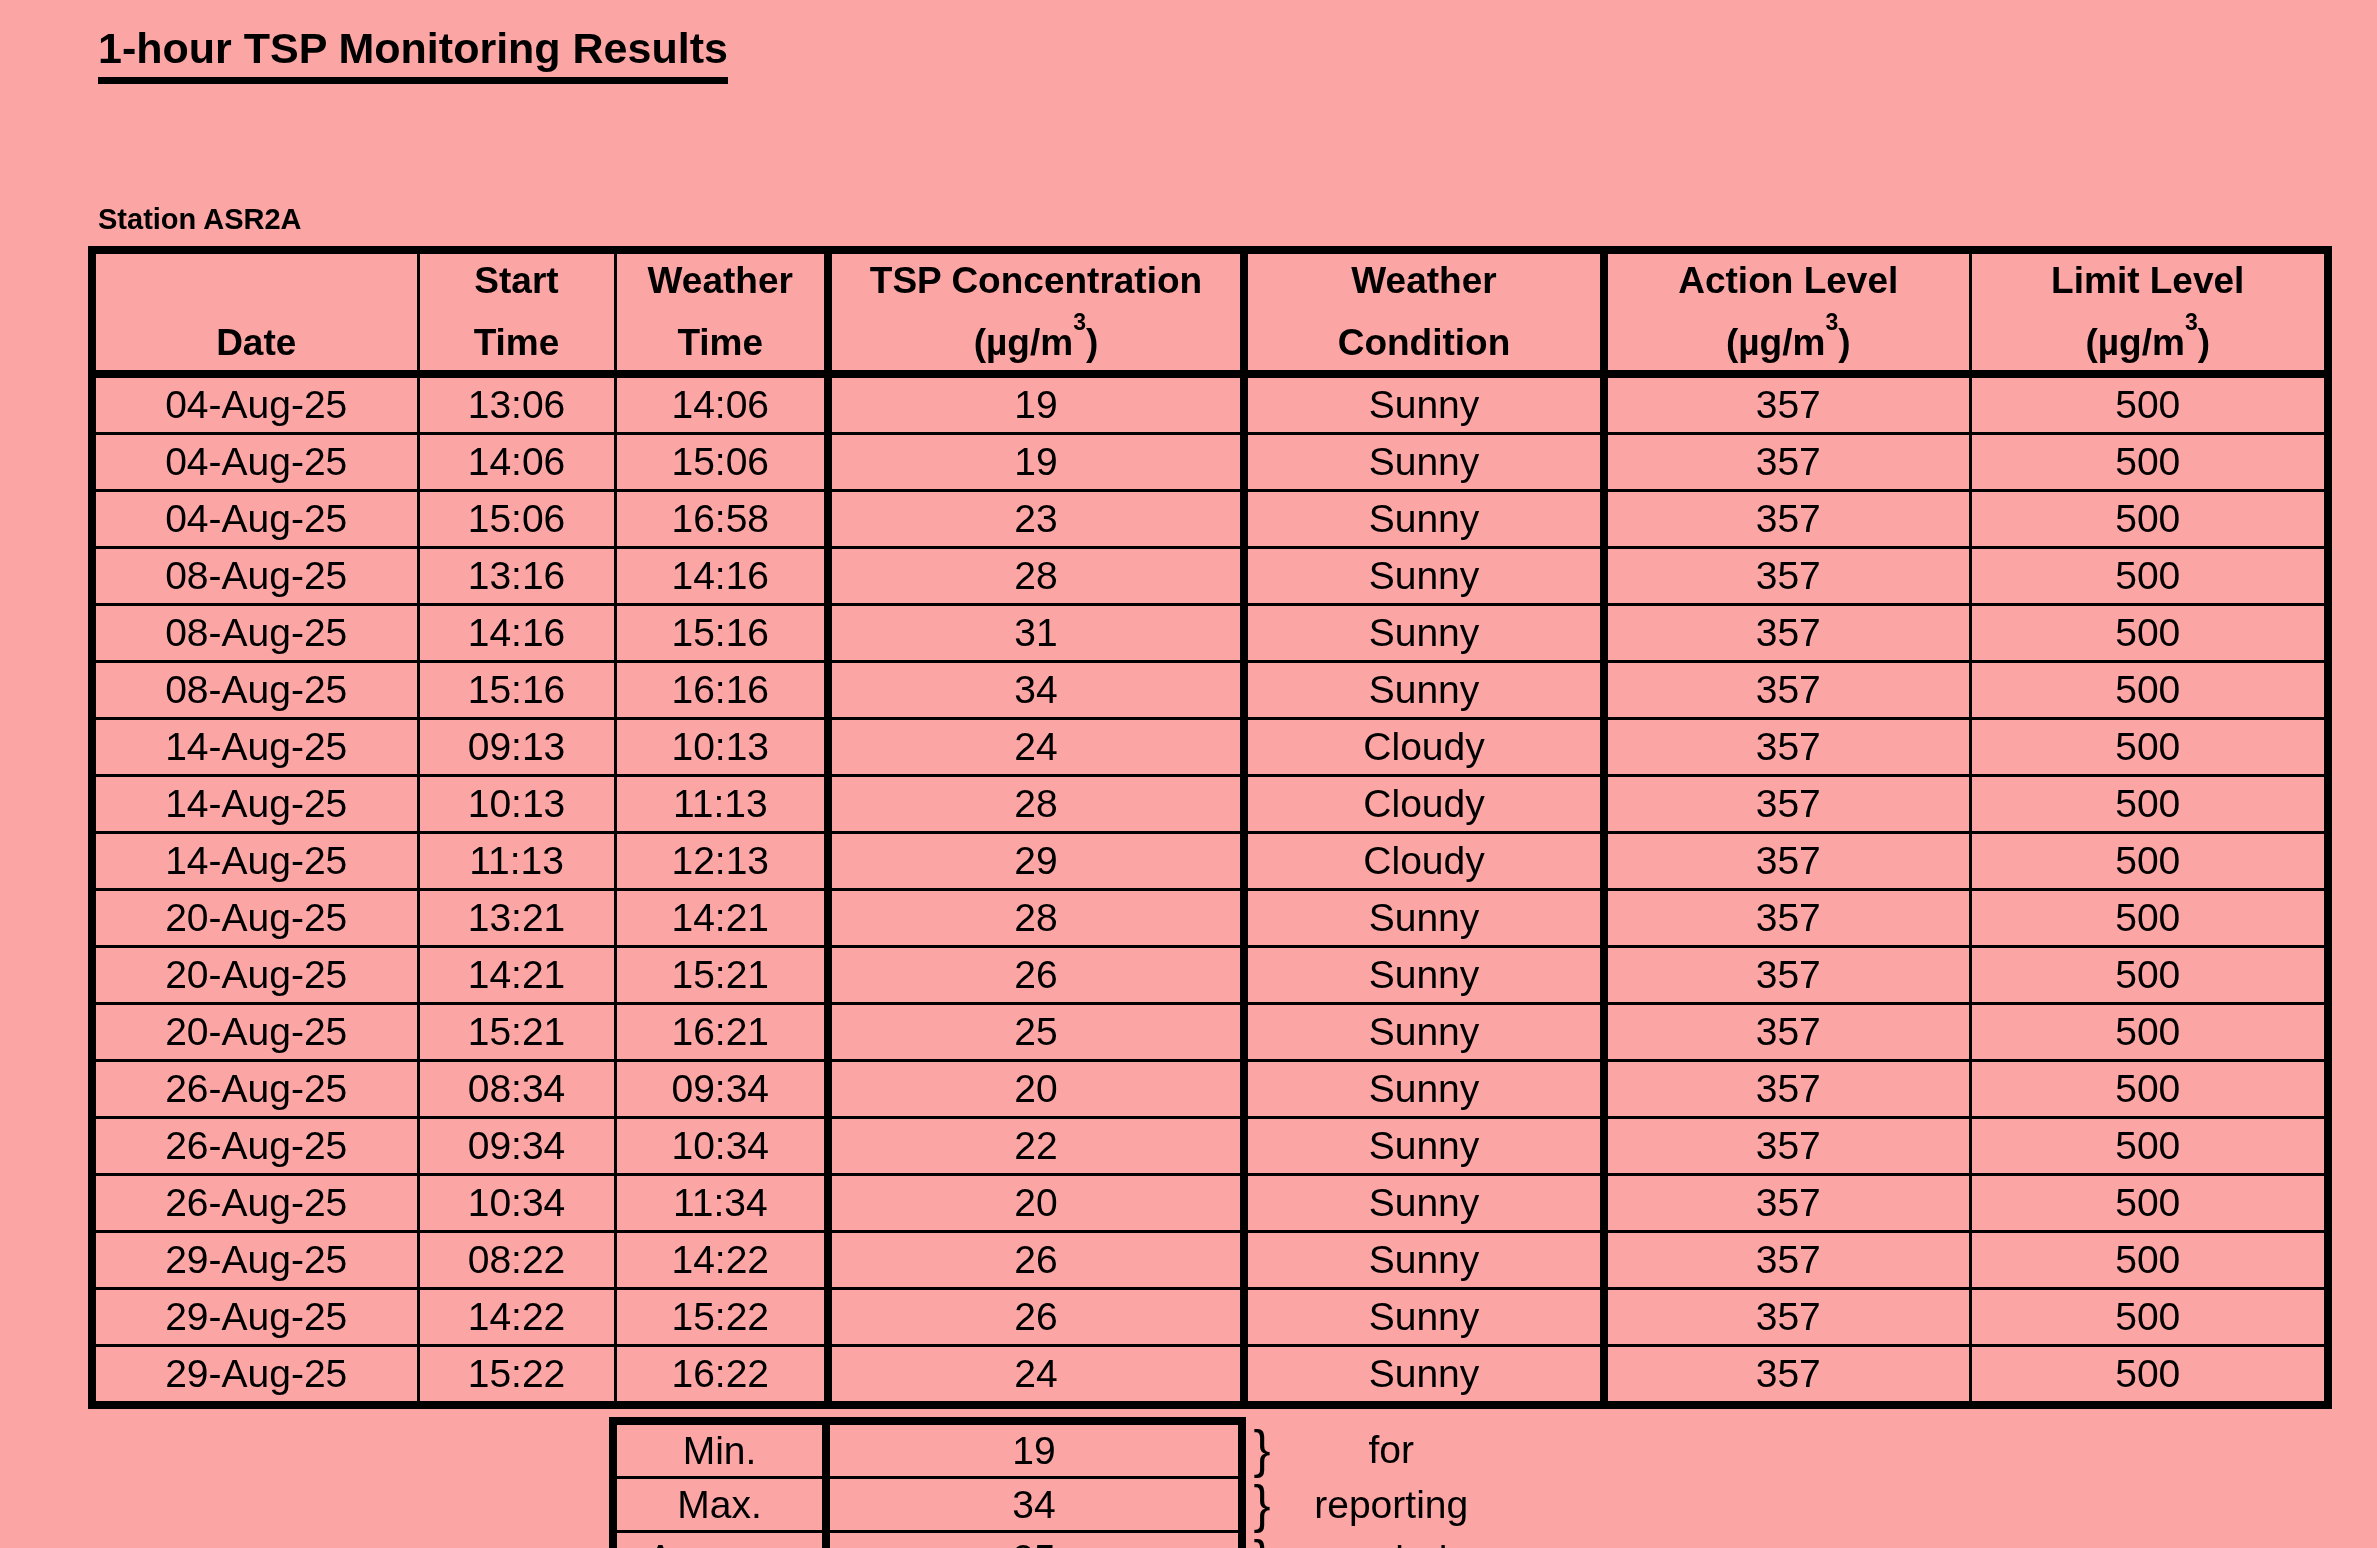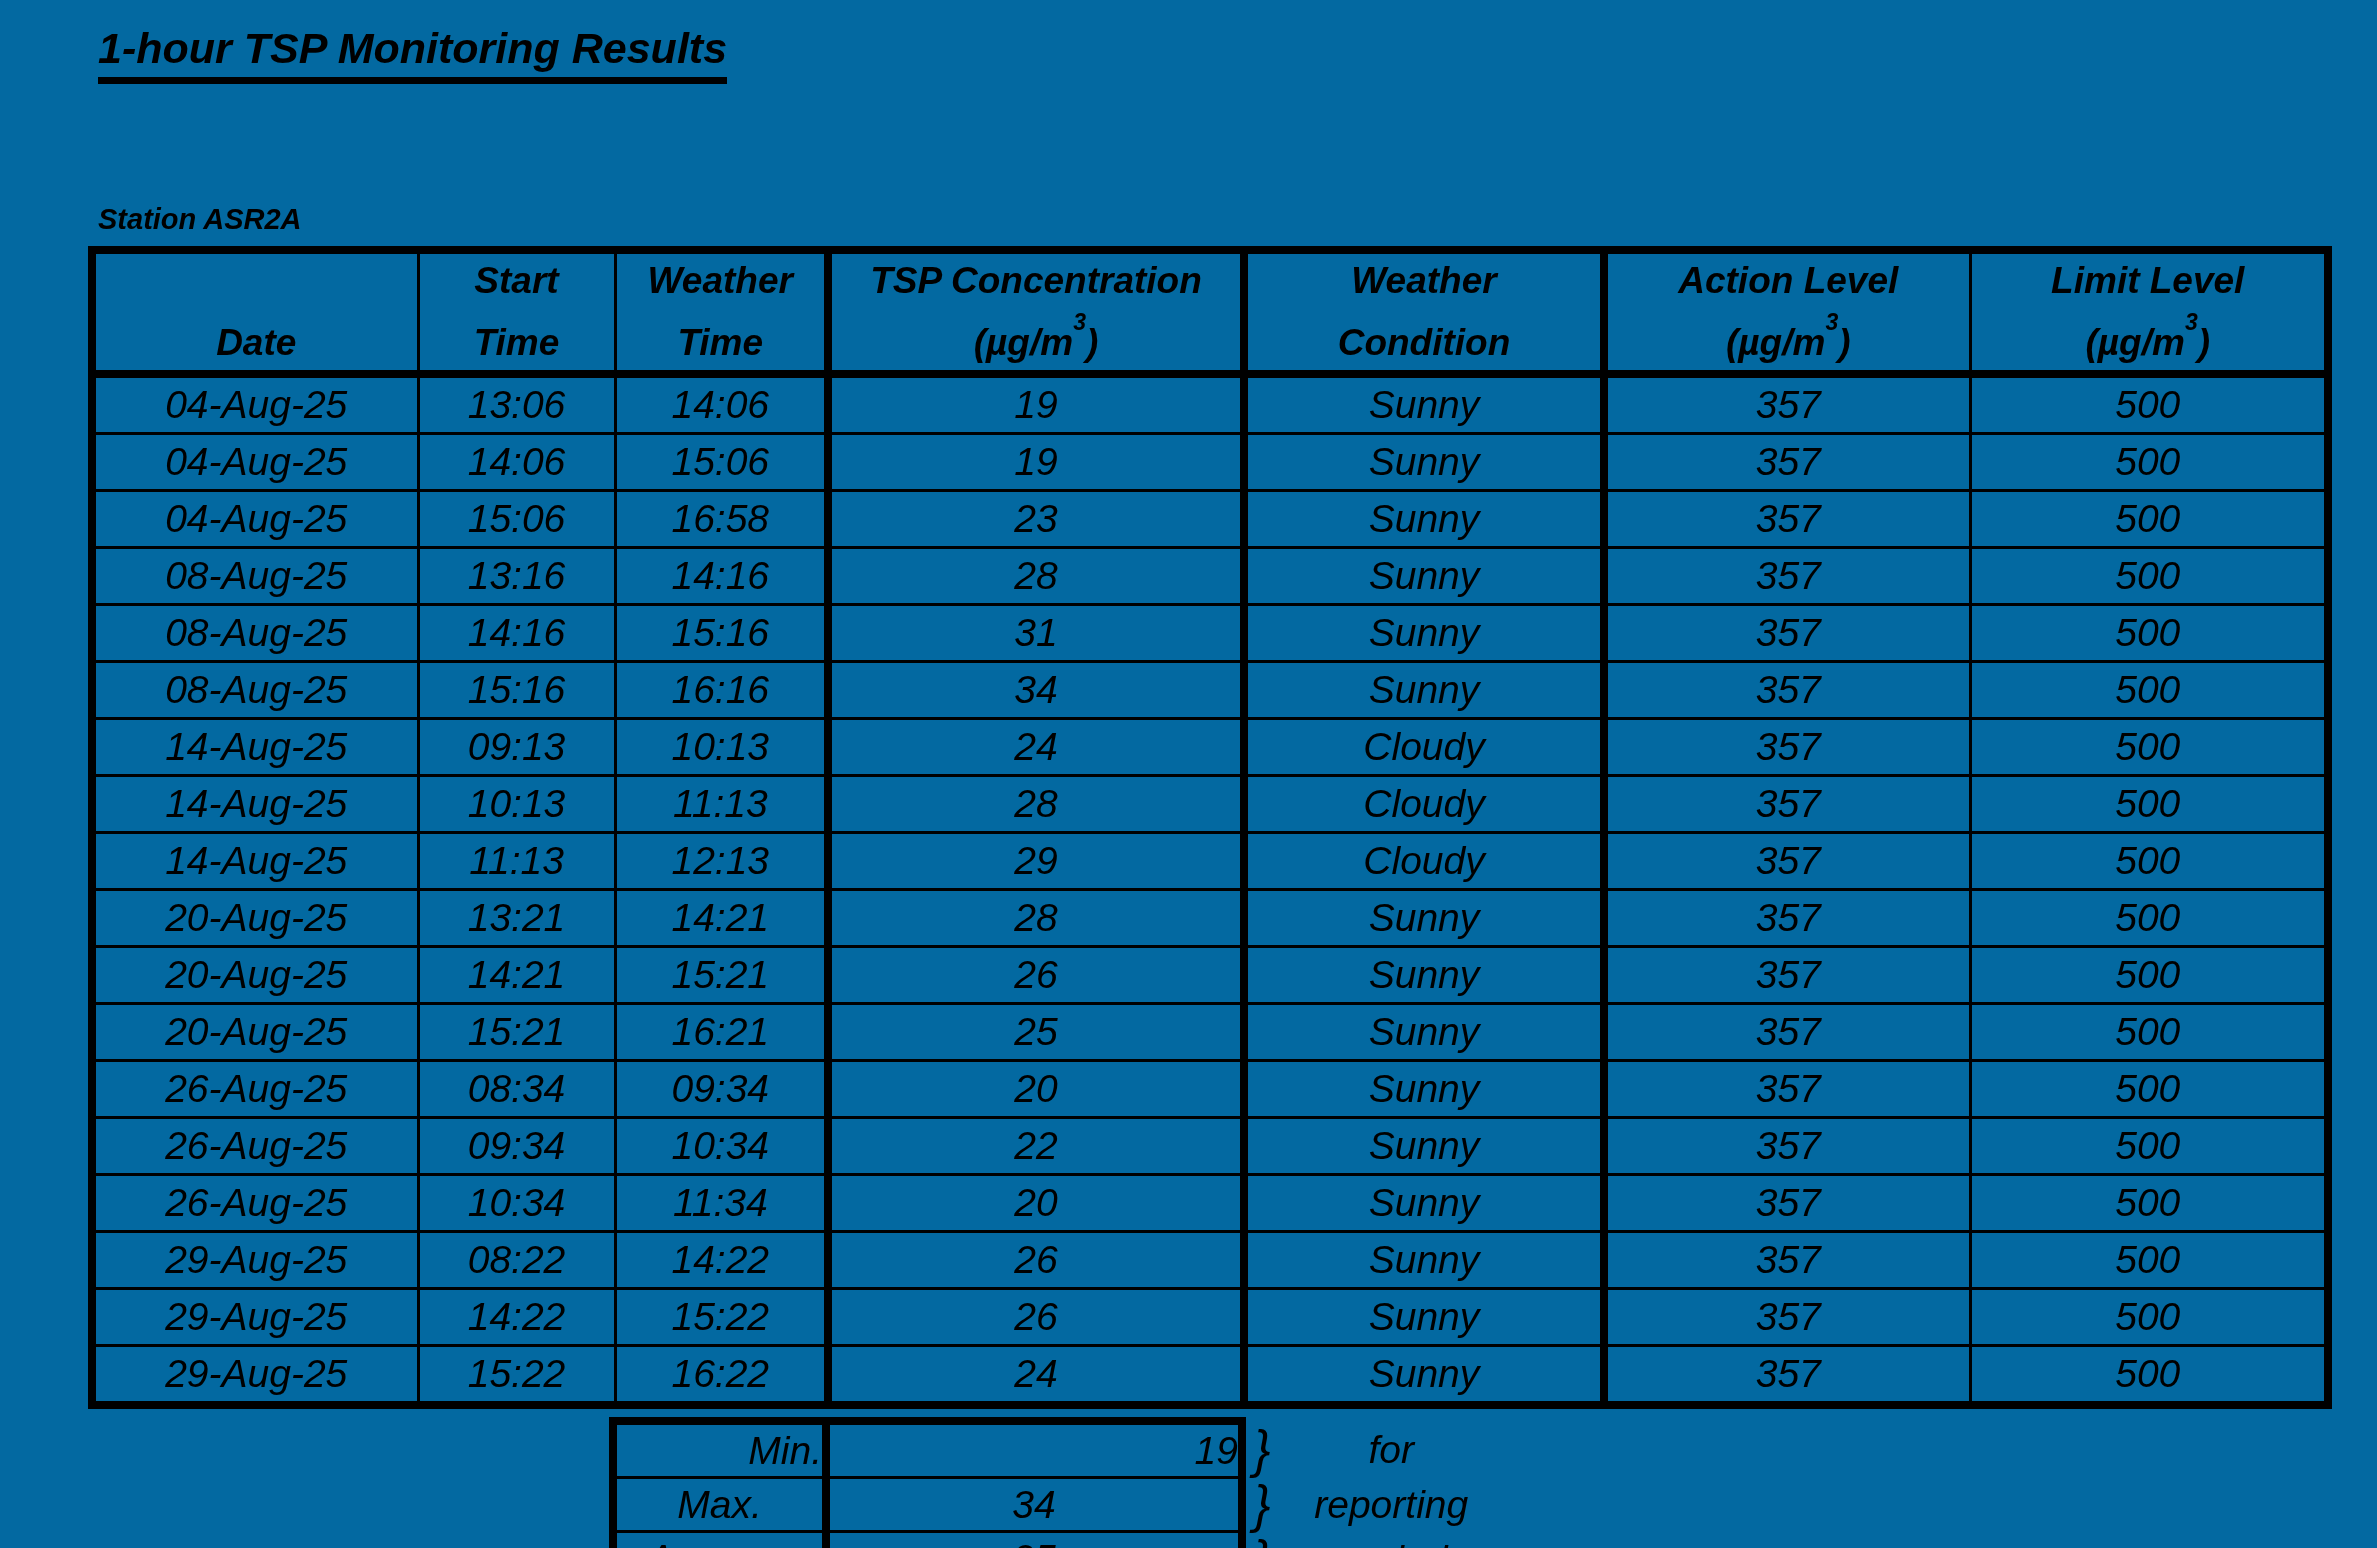--- a/index.html
+++ b/index.html
@@ -1,24 +1,23 @@
 <!DOCTYPE html>
 <html style="font-size:8.4px"><head>
 <meta charset="utf-8">
 <style>
   html, body { margin: 0; padding: 0; background: #ffffff; }
   .page {
     position: relative;
     width: 2377px;
     height: 1549px;
-    background: #0369a1;
+    background: #fca5a5;
     color: #000000;
     font-family: "Liberation Sans", sans-serif;
     overflow: hidden;
-    font-style: italic;
   }
   .title {
     position: absolute;
     left: 98px;
     top: 24px;
     font-size: 43px;
     font-weight: bold;
     letter-spacing: 0px;
     border-bottom: 7.4px solid #000;
     padding-bottom: 4.2px;
@@ -98,21 +97,21 @@
   }
   .summary-table td.s-lbl {
     border: 3.7px solid #000;
     border-left-width: 8.4px;
     border-right-width: 8.4px;
   }
   .summary-table td.s-val {
     border: 3.7px solid #000;
     border-right-width: 8.4px;
   }
-  .summary-table td.s-top { border-top-width: 8.4px; text-align: right; }
+  .summary-table td.s-top { border-top-width: 8.4px; }
   .summary-table td.s-bot { border-bottom-width: 8.4px; }
   .summary-table td.s-note { border: none; }
   .notewrap {
     display: flex;
     align-items: center;
     width: 100%;
     padding-left: 7.4px;
     box-sizing: border-box;
   }
   .brace {

